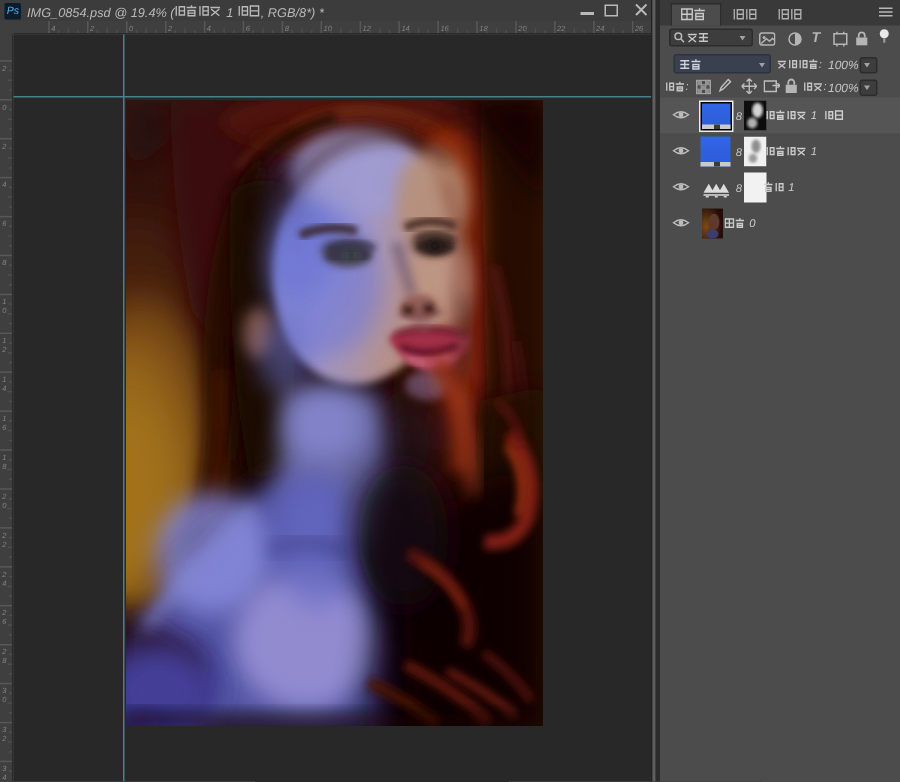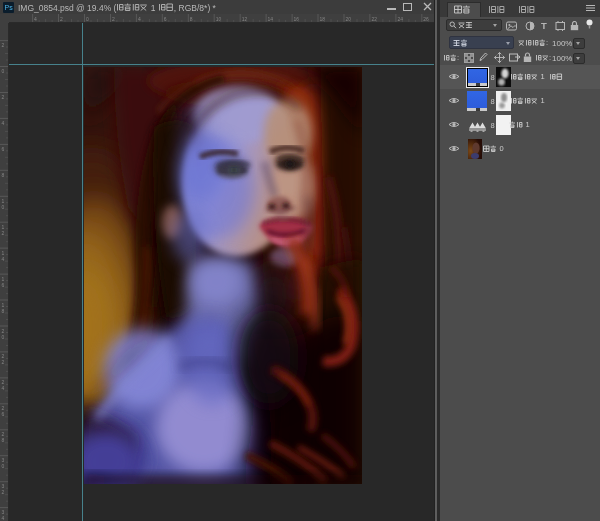--- a/index.html
+++ b/index.html
@@ -1,15 +1,15 @@
 <!DOCTYPE html>
 <html><head><meta charset="utf-8">
 <style>
 html,body{margin:0;padding:0;width:600px;height:521px;overflow:hidden;background:#4c4c4c;font-family:"Liberation Sans",sans-serif;}
-#stage{position:relative;width:475px;height:521px;}
+#stage{position:relative;width:475px;height:521px;font-style:italic;}
 .abs{position:absolute;}
 .t{position:absolute;font-size:9px;color:#c3c3c3;white-space:nowrap;}
 .caret{position:absolute;width:0;height:0;border-left:2.8px solid transparent;border-right:2.8px solid transparent;border-top:3.2px solid #a2a2a2;}
 .fld{position:absolute;background:#3d3d3d;border:1px solid #2c2c2c;box-sizing:border-box;border-radius:2px;}
 </style></head><body>
 <div id="stage">
 <div class="abs" style="left:0;top:0;width:435px;height:14px;background:#3c3c3c"></div>
 <div class="abs" style="left:9px;top:23px;width:426px;height:498px;background:#282828"></div>
 <div class="abs" style="left:3px;top:2px;width:11px;height:11px;background:#0b1d2c;border-radius:1px"></div>
 <div class="abs" style="left:4.5px;top:3.5px;font-size:7px;color:#4db5e8;line-height:8px;">Ps</div>

